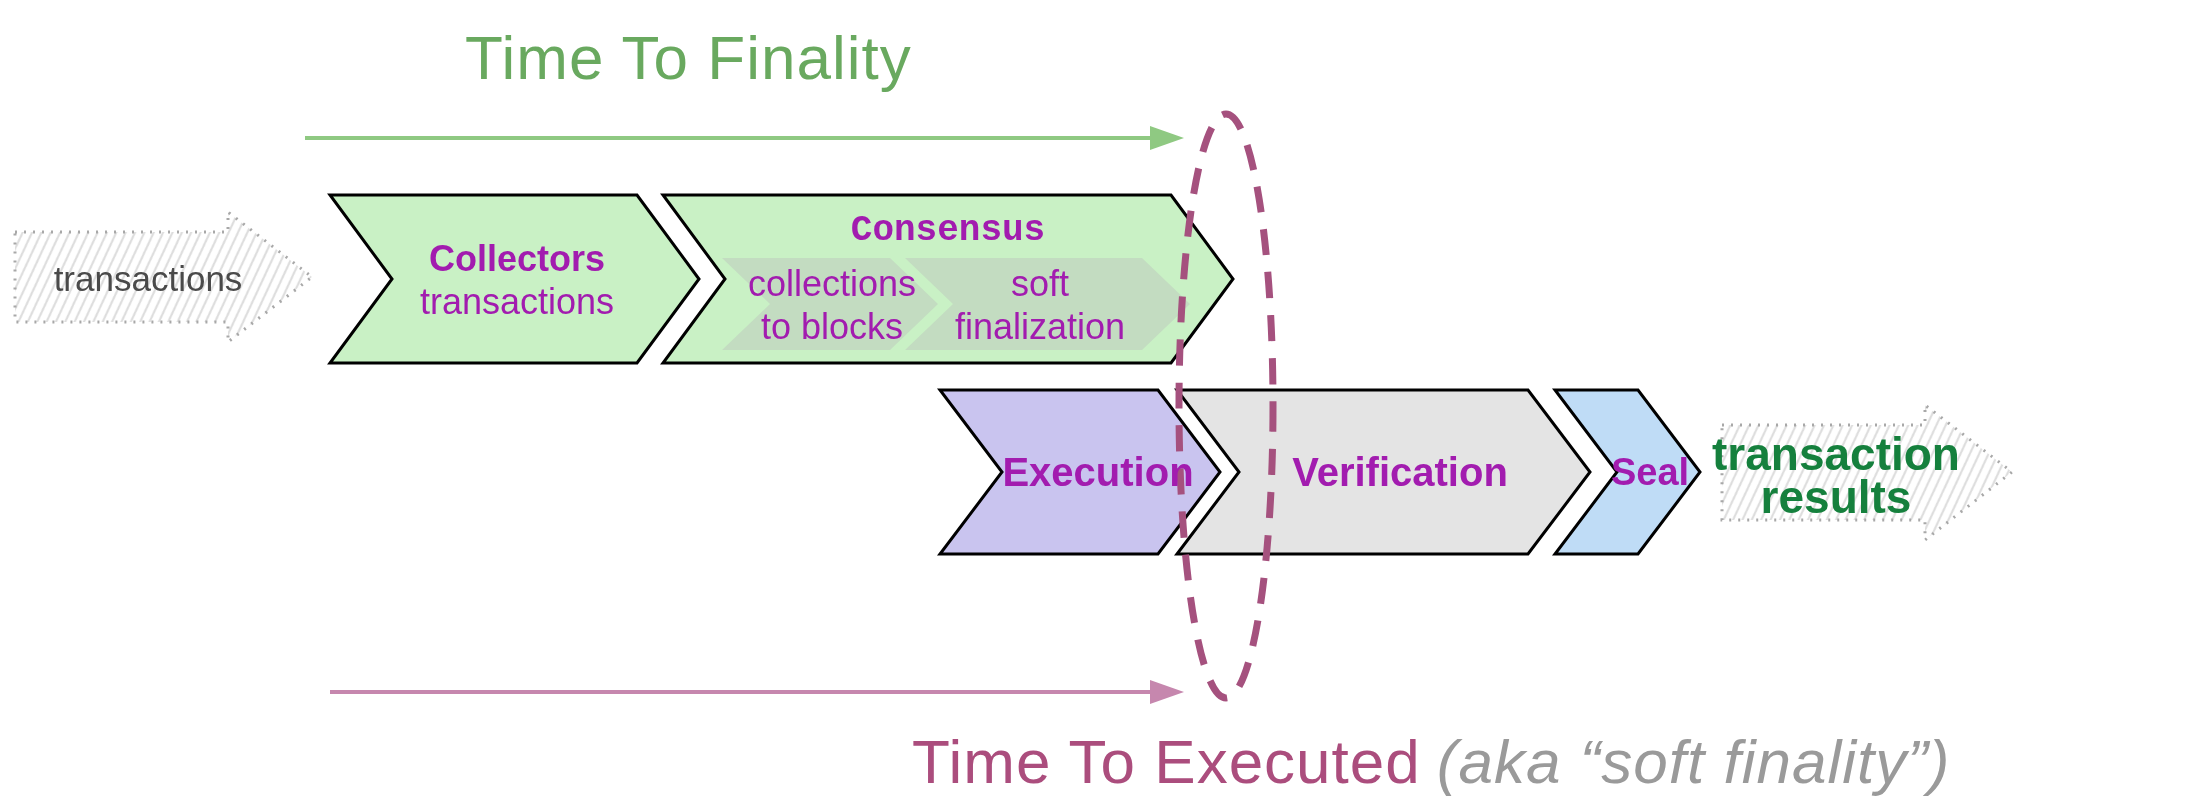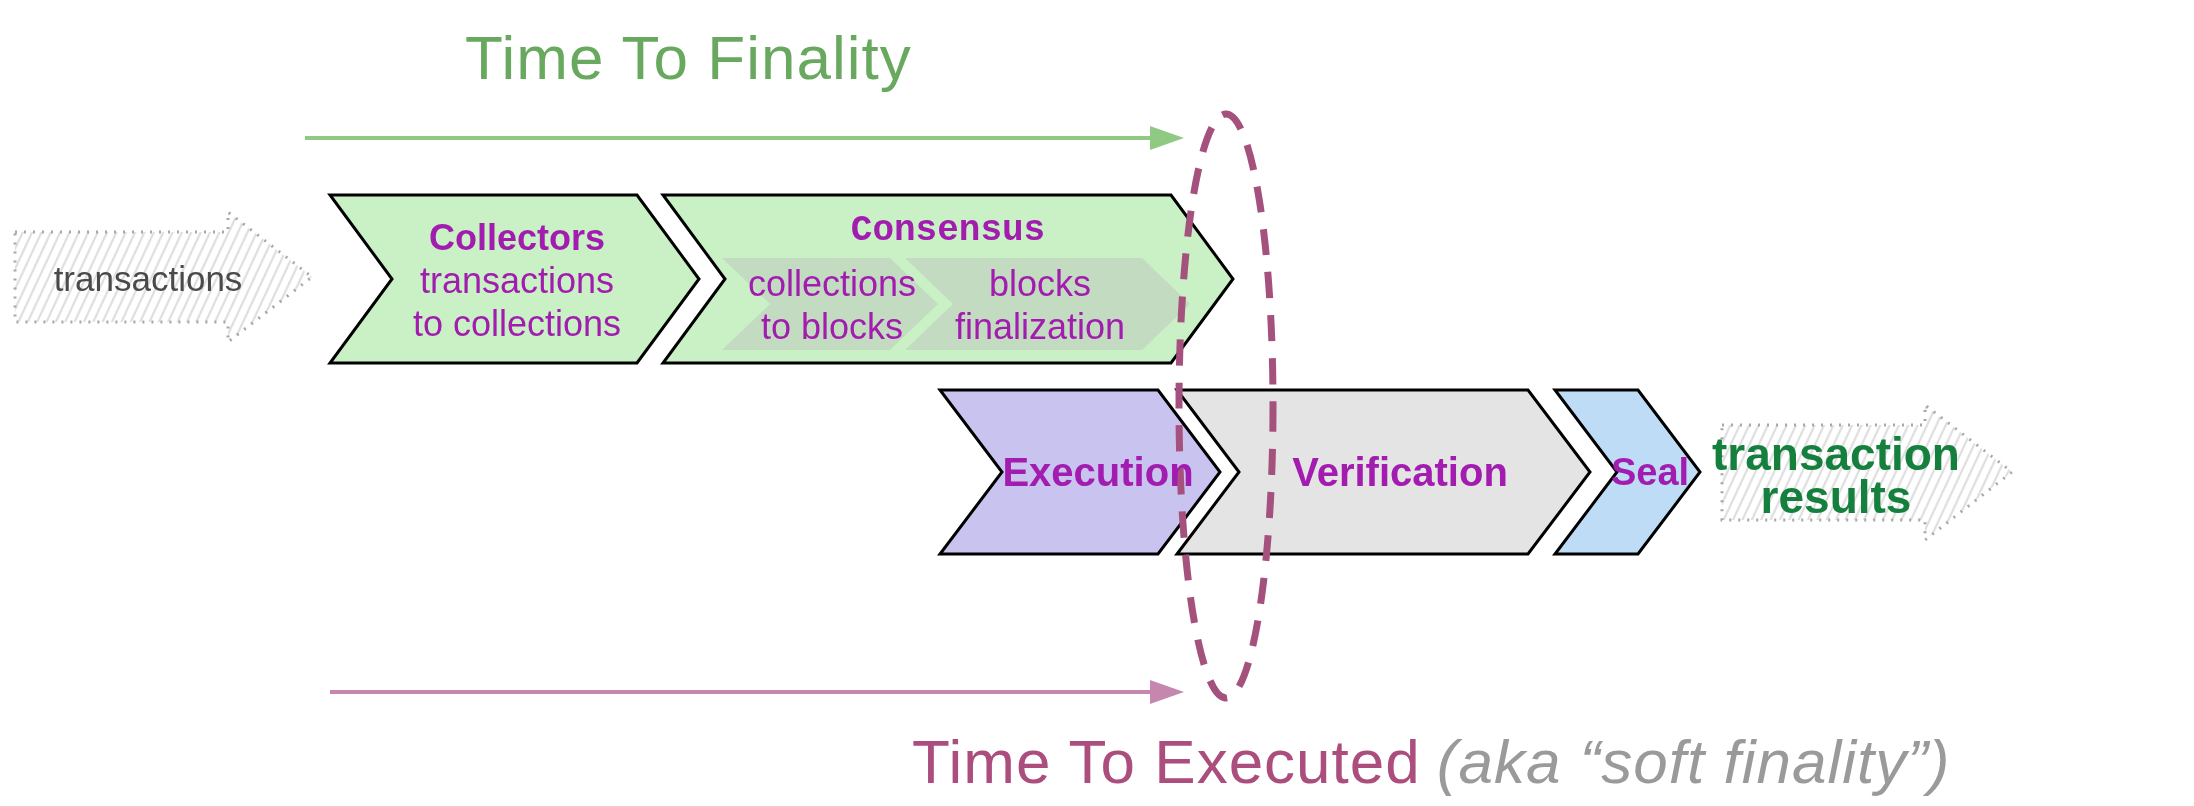--- a/index.html
+++ b/index.html
@@ -86,32 +86,31 @@
   <div class="label io-label" style="left:148px; top:278px;">transactions</div>
 
   <div class="label io-label dark" style="left:1836px; top:476px;">
     <div>transaction</div>
     <div>results</div>
   </div>
 
   <div class="label stage-desc collectors-block" style="left:517px; top:280px;">
     <div class="bold-line">Collectors</div>
     <div>transactions</div>
-    <div>to collections</div>
   </div>
 
   <div class="label stage-title-sm" style="left:948px; top:230px;font-family:Liberation Mono, monospace;">Consensus</div>
 
   <div class="label stage-desc" style="left:832px; top:305px;">
     <div>collections</div>
     <div>to blocks</div>
   </div>
 
   <div class="label stage-desc" style="left:1040px; top:305px;">
-    <div>blocks</div>
+    <div>soft</div>
     <div>finalization</div>
   </div>
 
   <div class="label stage-title-lg" style="left:1098px; top:472px;text-align:center;">Execution</div>
 
   <div class="label stage-title-lg" style="left:1400px; top:472px;">Verification</div>
 
   <div class="label stage-title-sm" style="left:1650px; top:472px; font-size:38px;">Seal</div>
 
 </div>

